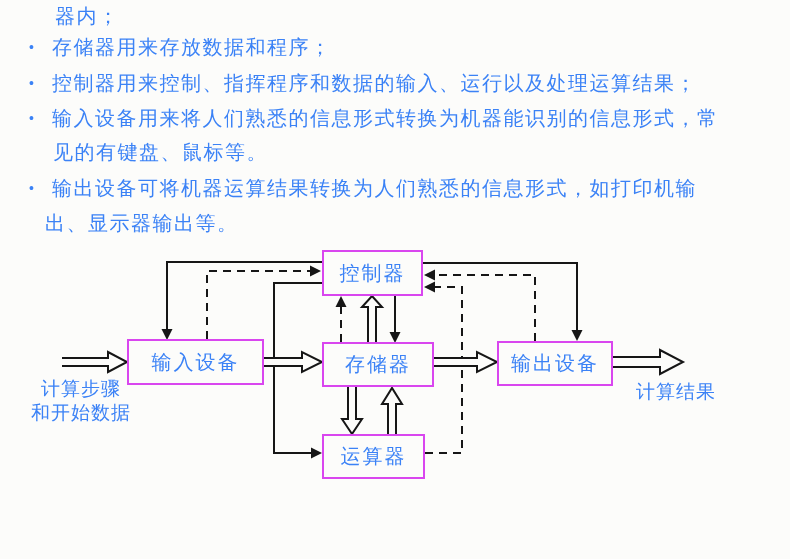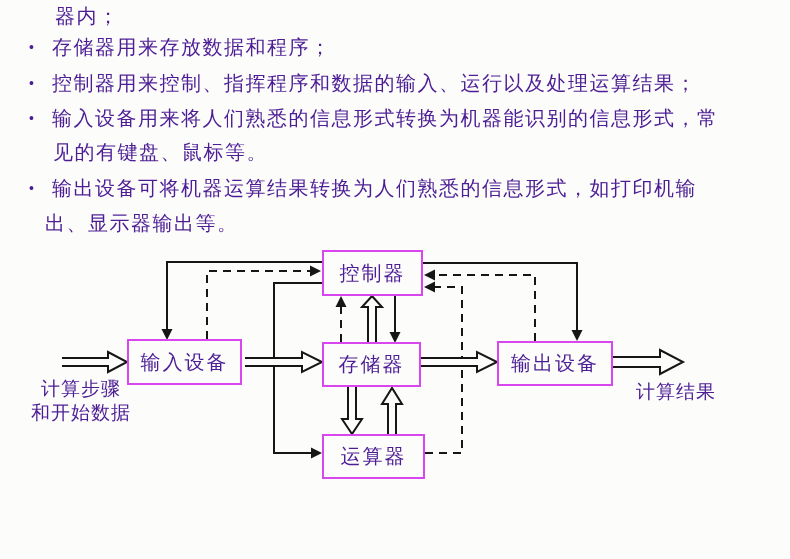--- a/index.html
+++ b/index.html
@@ -1,18 +1,18 @@
 <!DOCTYPE html>
 <html><head>
 <meta charset="utf-8">
 <style>
   html,body{margin:0;padding:0;}
   #page{
     position:relative;width:790px;height:559px;
-    background:#fcfcfa;color:#4c1d95;overflow:hidden;
+    background:#fcfcfa;color:#3b82f6;overflow:hidden;
     font-family:Liberation Sans, sans-serif;
   }
   .line{position:absolute;font-size:20px;line-height:26px;letter-spacing:1.5px;white-space:nowrap;}
   .blt{display:inline-block;width:23px;font-size:14px;letter-spacing:0;vertical-align:2px;}
   #arrows{position:absolute;left:0;top:0;z-index:1;}
   .dbox{
     position:absolute;box-sizing:border-box;z-index:2;
     border:2px solid #d946ef;background:#fcfcfa;
     display:flex;align-items:center;justify-content:center;
     font-size:20px;letter-spacing:2px;white-space:nowrap;
@@ -109,24 +109,24 @@
       <path class="hollow" d="M348,387 V419 H342 L352,434 L362,419 H356 V387"></path>
     </g>
     <g>
       <path class="hollow" d="M388,434 V404 H382 L392,388 L402,404 H396 V434"></path>
     </g>
   </svg>
 
   <div class="dbox" style="left:322px;top:250px;width:101px;height:46px">
     <span>控制器</span>
   </div>
-  <div class="dbox" style="left:127px;top:339px;width:115px;height:46px">
+  <div class="dbox" style="left:127px;top:339px;width:137px;height:46px">
     <span>输入设备</span>
   </div>
-  <div class="dbox" style="left:322px;top:342px;width:99px;height:45px">
+  <div class="dbox" style="left:322px;top:342px;width:112px;height:45px">
     <span>存储器</span>
   </div>
   <div class="dbox" style="left:497px;top:341px;width:116px;height:45px">
     <span>输出设备</span>
   </div>
   <div class="dbox" style="left:322px;top:434px;width:103px;height:45px">
     <span>运算器</span>
   </div>
 
   <div class="dlabel" style="left:31px;top:400px">和开始数据</div>

